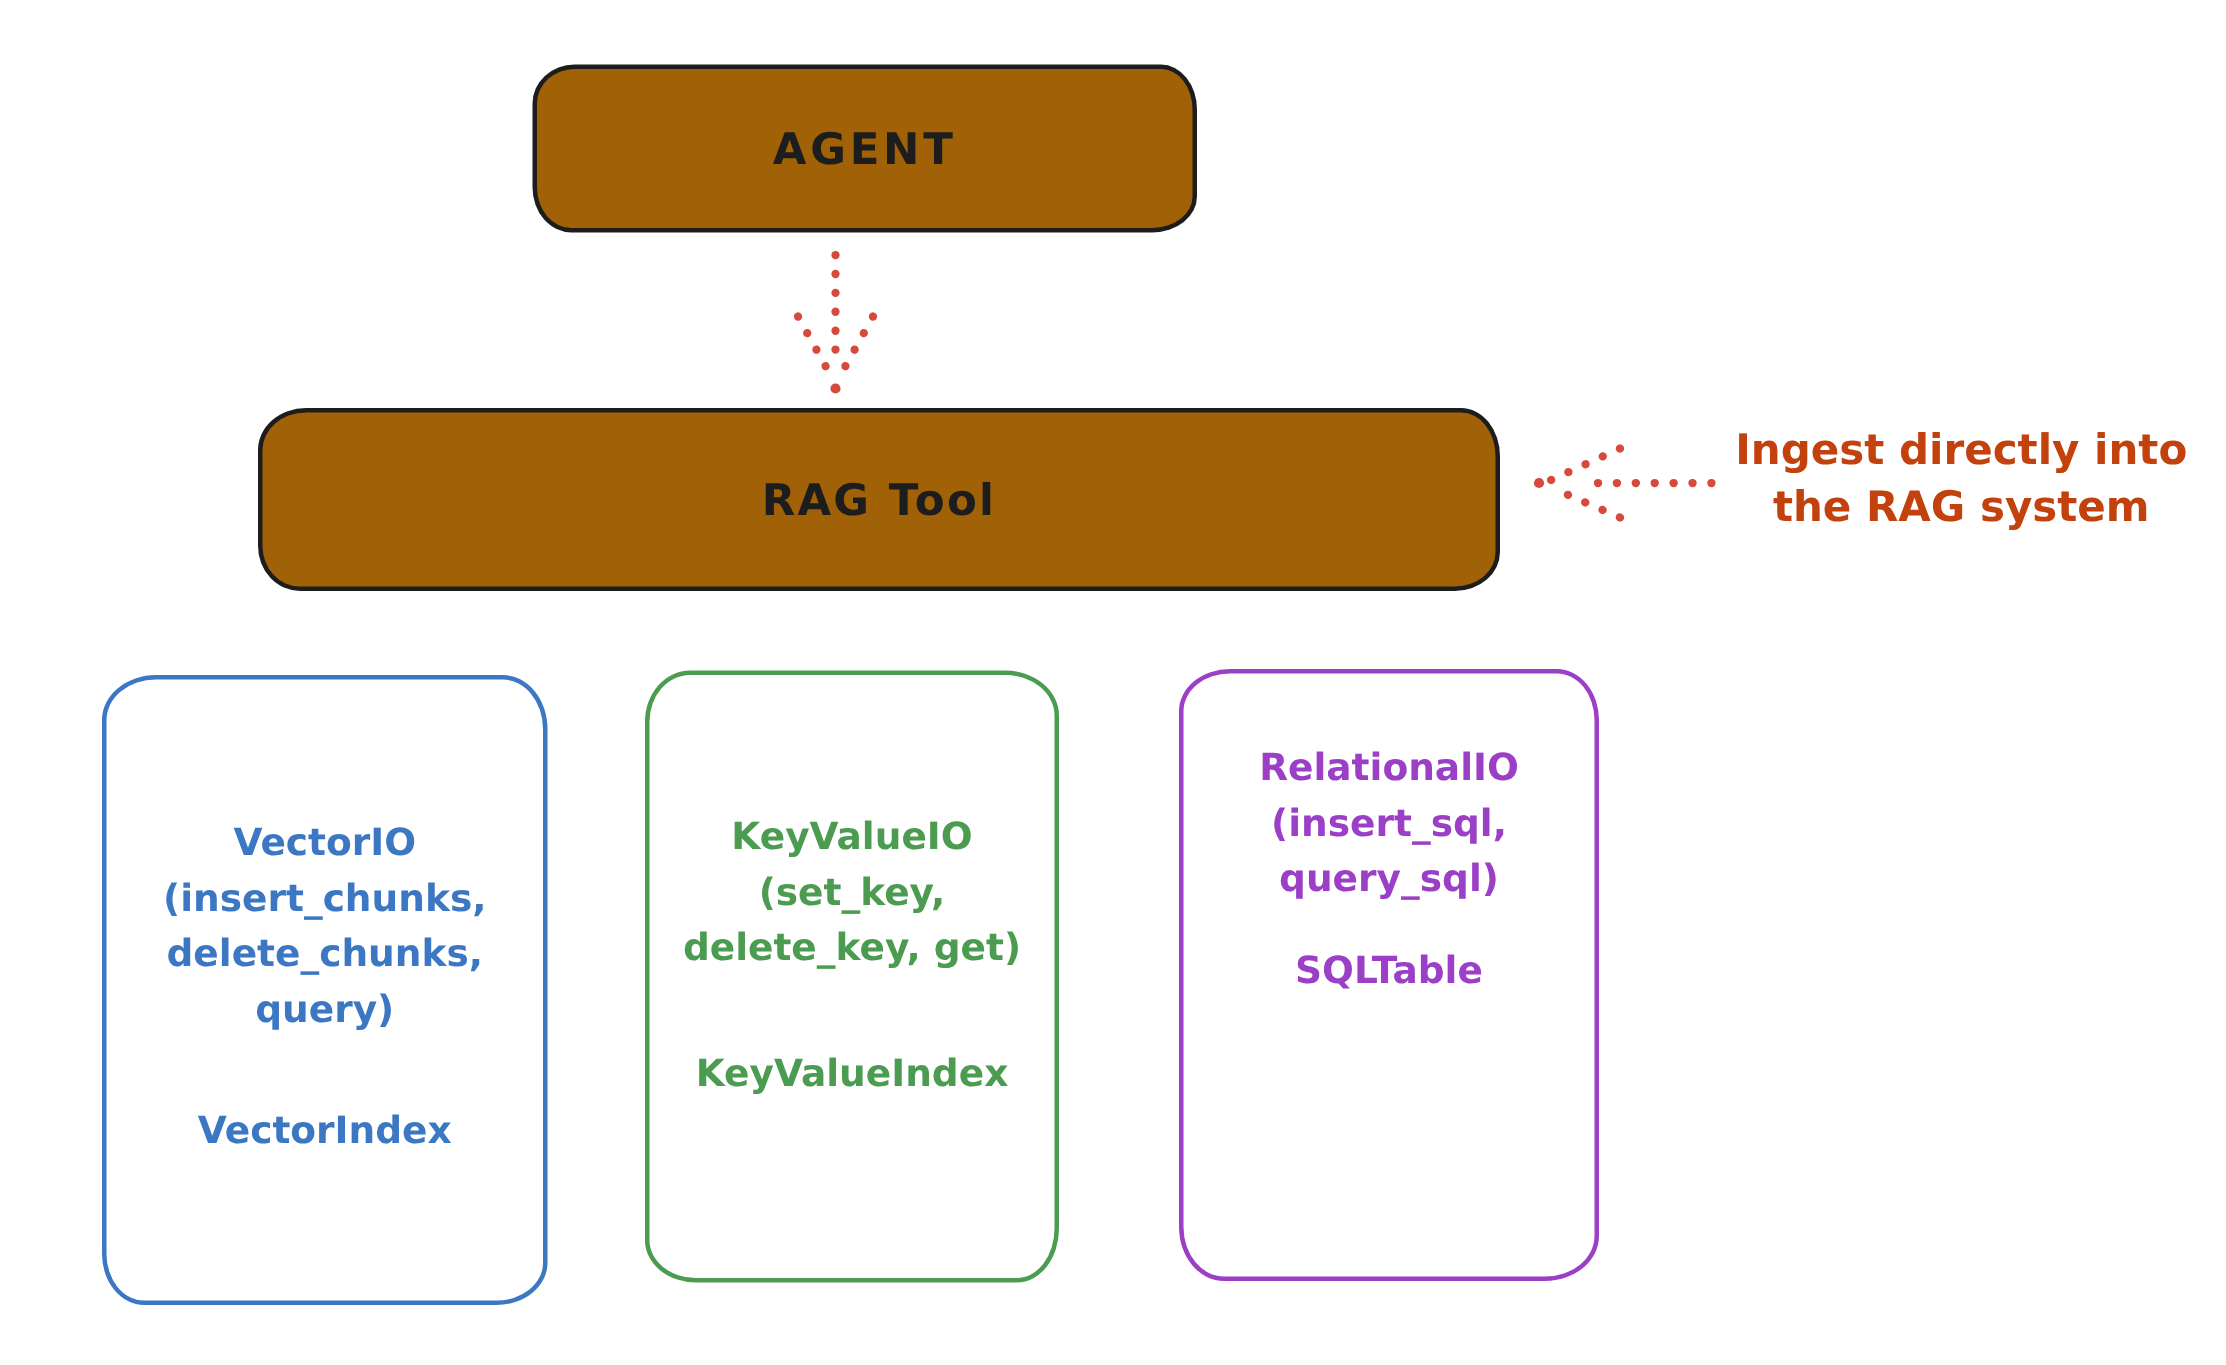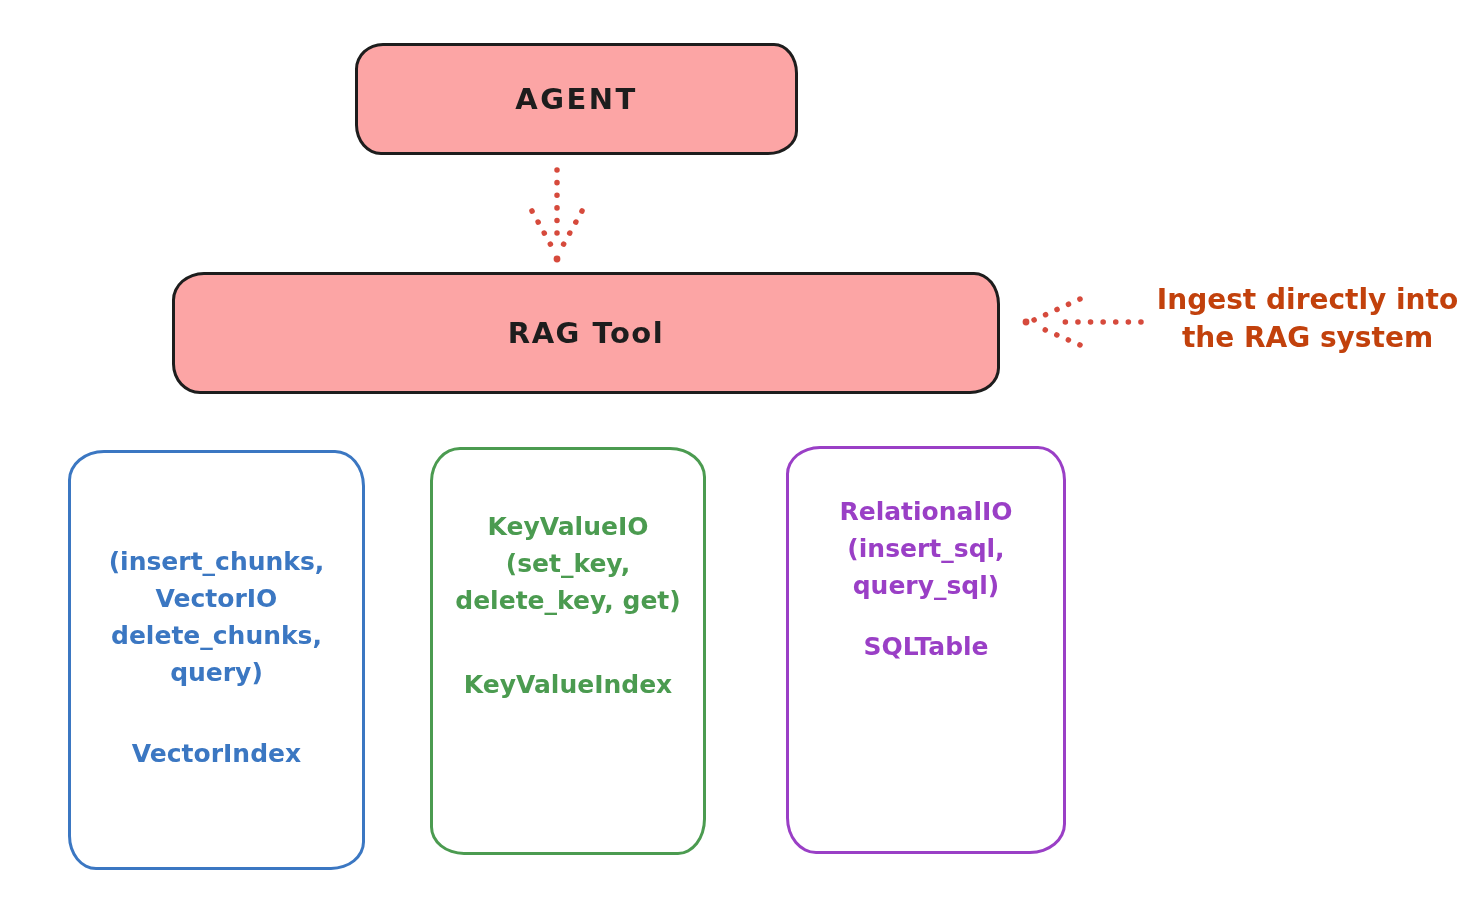--- a/index.html
+++ b/index.html
@@ -12,21 +12,21 @@
     width: 1484px;
     height: 910px;
     background: #ffffff;
     overflow: hidden;
     font-family: "DejaVu Sans", sans-serif;
     color: #1d1d1d;
   }
   .node {
     position: absolute;
     box-sizing: border-box;
-    background: #fca5a5;
+    background: #a16207;
     display: flex;
     align-items: center;
     justify-content: center;
   }
   .node-black {
     border: 3.5px solid #1d1d1d;
   }
   .node-agent {
     left: 355px; top: 43px;
     width: 443px; height: 112px;
@@ -63,21 +63,21 @@
     left: 68px; top: 450px;
     width: 297px; height: 420px;
     border-radius: 36px 30px 34px 28px / 30px 36px 28px 34px;
     padding-top: 90px;
   }
   .io-vector .index-label { margin-top: 44px; }
   .io-keyvalue {
     left: 430px; top: 447px;
     width: 276px; height: 408px;
     border-radius: 30px 36px 28px 34px / 34px 30px 36px 28px;
-    padding-top: 58px;
+    padding-top: 89px;
   }
   .io-keyvalue .index-label { margin-top: 47px; }
   .io-relational {
     left: 786px; top: 446px;
     width: 280px; height: 408px;
     border-radius: 34px 28px 36px 30px / 28px 34px 30px 36px;
     padding-top: 44px;
   }
   .io-relational .index-label { margin-top: 24px; }
   .annotation {
@@ -131,22 +131,22 @@
     <g stroke="#d64a3c">
       <line x1="1141" y1="322" x2="1053" y2="322"></line>
       <line x1="1080" y1="299" x2="1034" y2="320"></line>
       <line x1="1080" y1="345" x2="1034" y2="325"></line>
       <circle cx="1026" cy="322" r="3.4" stroke="none" fill="#d64a3c"></circle>
     </g>
   </svg>
 
   <div class="io-box io-vector" style="border-color: rgb(59, 119, 194); color: rgb(59, 119, 194);">
     <div class="io-lines">
+      <div>VectorIO</div>
       <div>(insert_chunks,</div>
-      <div>VectorIO</div>
       <div>delete_chunks,</div>
       <div>query)</div>
     </div>
     <div class="index-label">VectorIndex</div>
   </div>
 
   <div class="io-box io-keyvalue" style="border-color: rgb(75, 155, 80); color: rgb(75, 155, 80);">
     <div class="io-lines">
       <div>KeyValueIO</div>
       <div>(set_key,</div>

